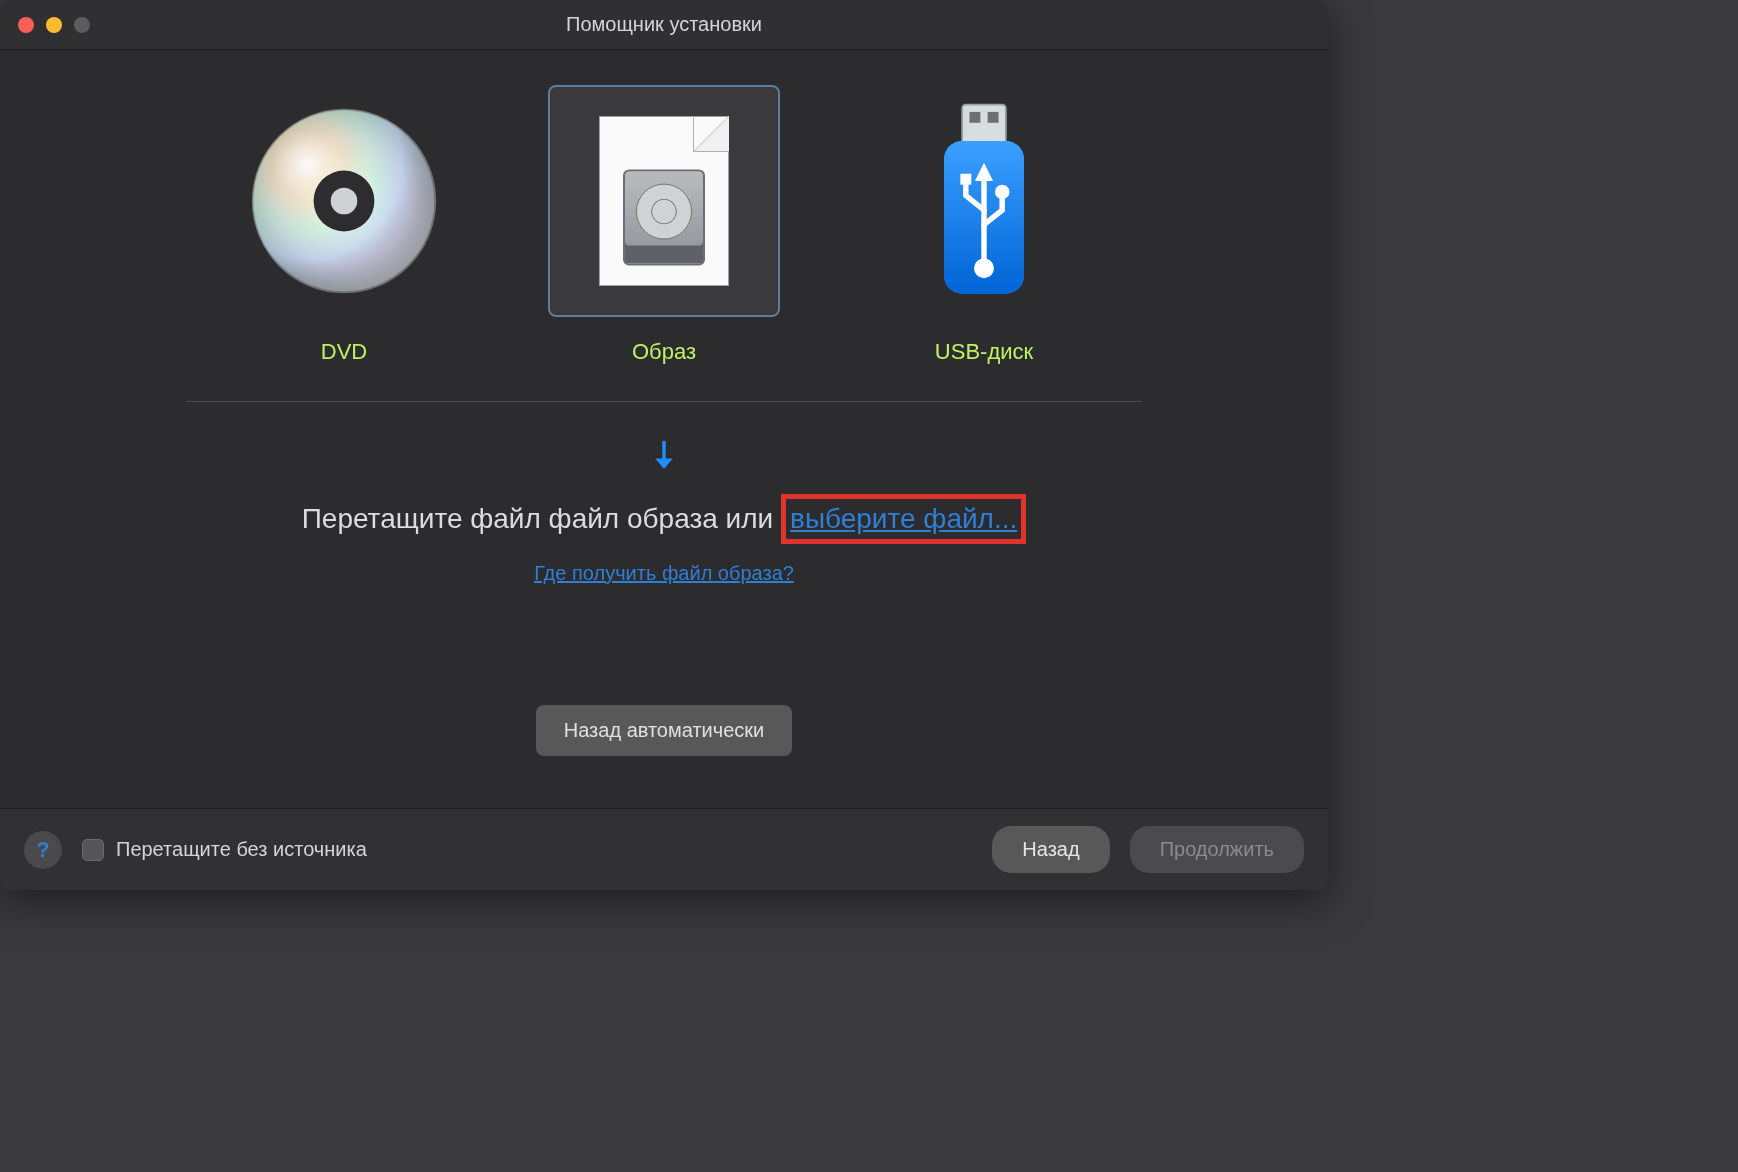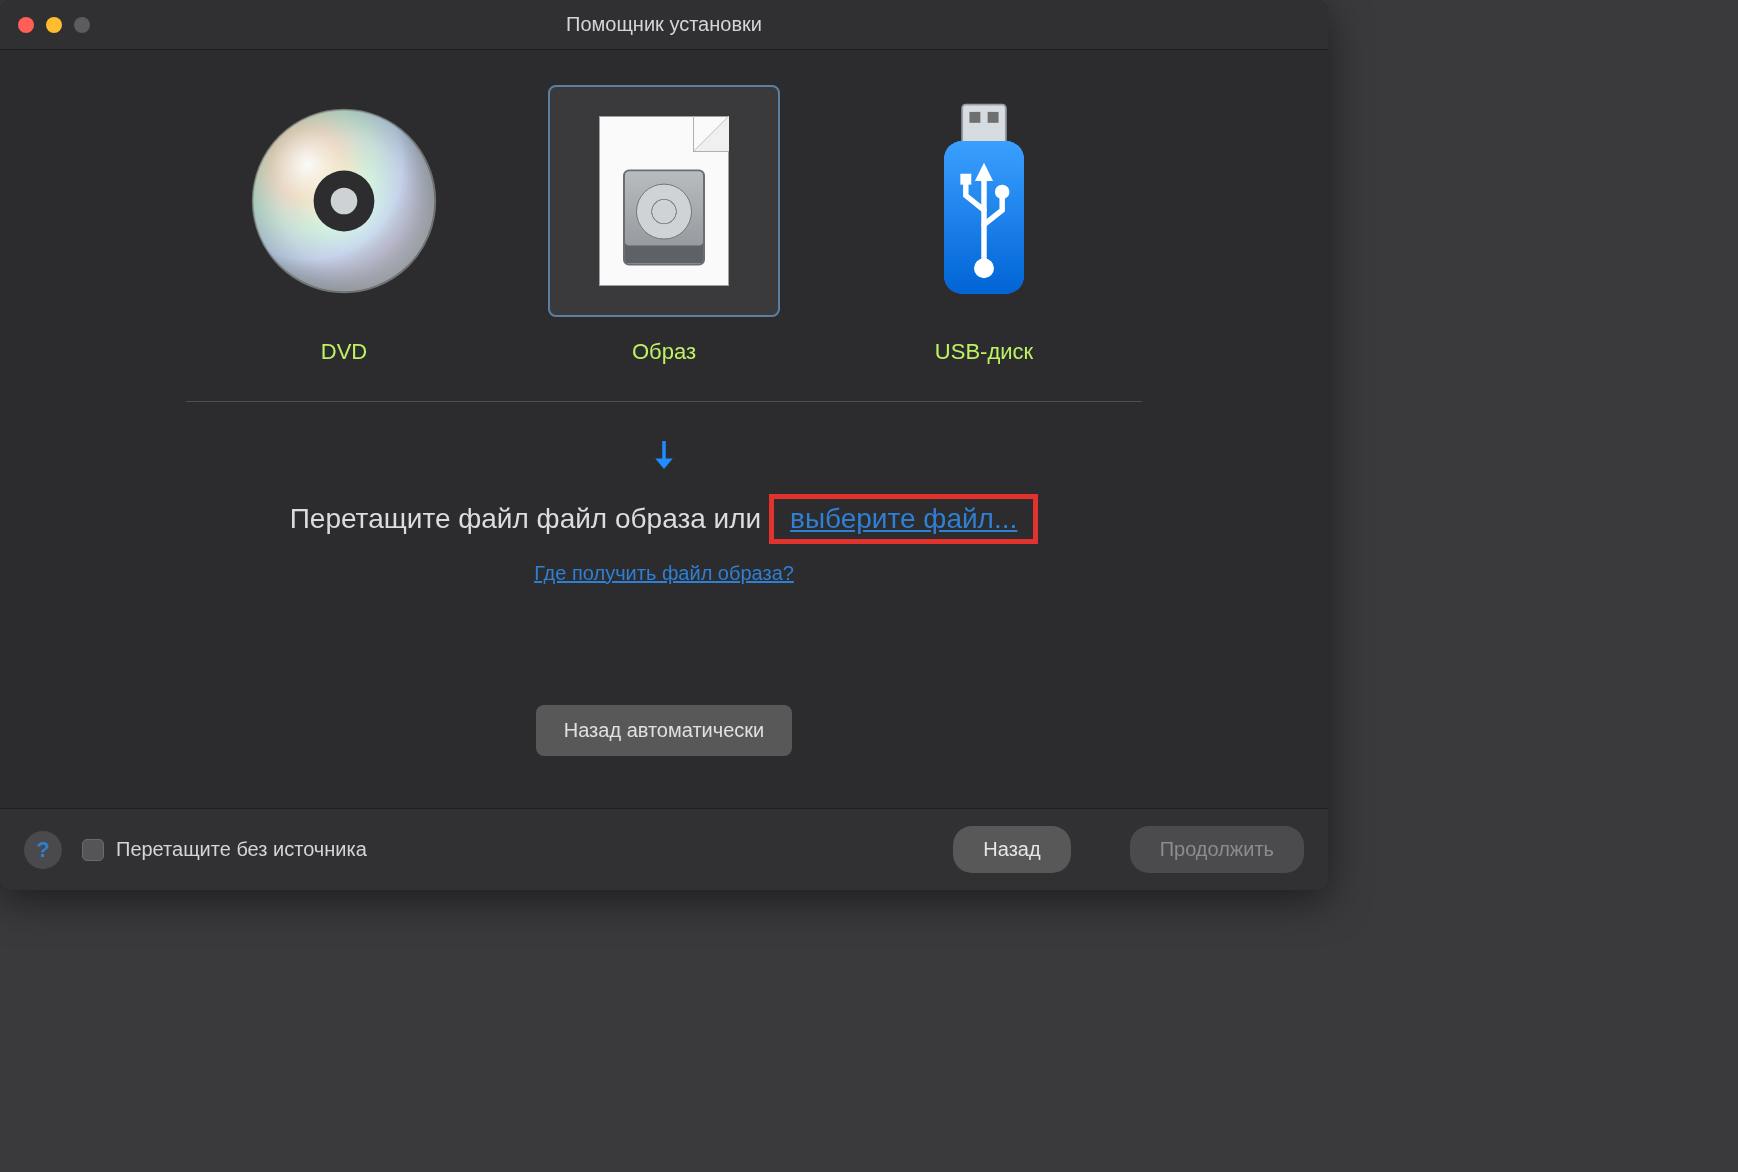--- a/index.html
+++ b/index.html
@@ -144,21 +144,21 @@
   }
   .arrow-down svg { width: 42px; height: 42px; }
 
   .drop-line {
     margin-top: 14px;
     font-size: 28px;
     color: #dcdcde;
   }
   .drop-line .boxed {
     display: inline-block;
-    padding: 4px 16px;
+    padding: 4px 4px;
     border: 5px solid #e1322e;
   }
   .link {
     color: #2f7fd4;
     text-decoration: underline;
     cursor: pointer;
   }
   .help-link {
     margin-top: 18px;
     font-size: 20px;
@@ -211,21 +211,21 @@
   }
   .spacer { flex: 1; }
   .ftr-btn {
     font-size: 20px;
     padding: 12px 30px;
     border-radius: 19px;
     border: none;
     cursor: pointer;
   }
   .btn-back { background: #585859; color: #e6e6e6; }
-  .btn-continue { background: #4b4b4d; color: #8c8c8e; margin-left: 39px; }
+  .btn-continue { background: #4b4b4d; color: #8c8c8e; }
 </style>
 </head>
 <body>
 
 <div class="window">
 
   <div class="titlebar">
     <div class="traffic">
       <span class="tl-close"></span>
       <span class="tl-min"></span>

